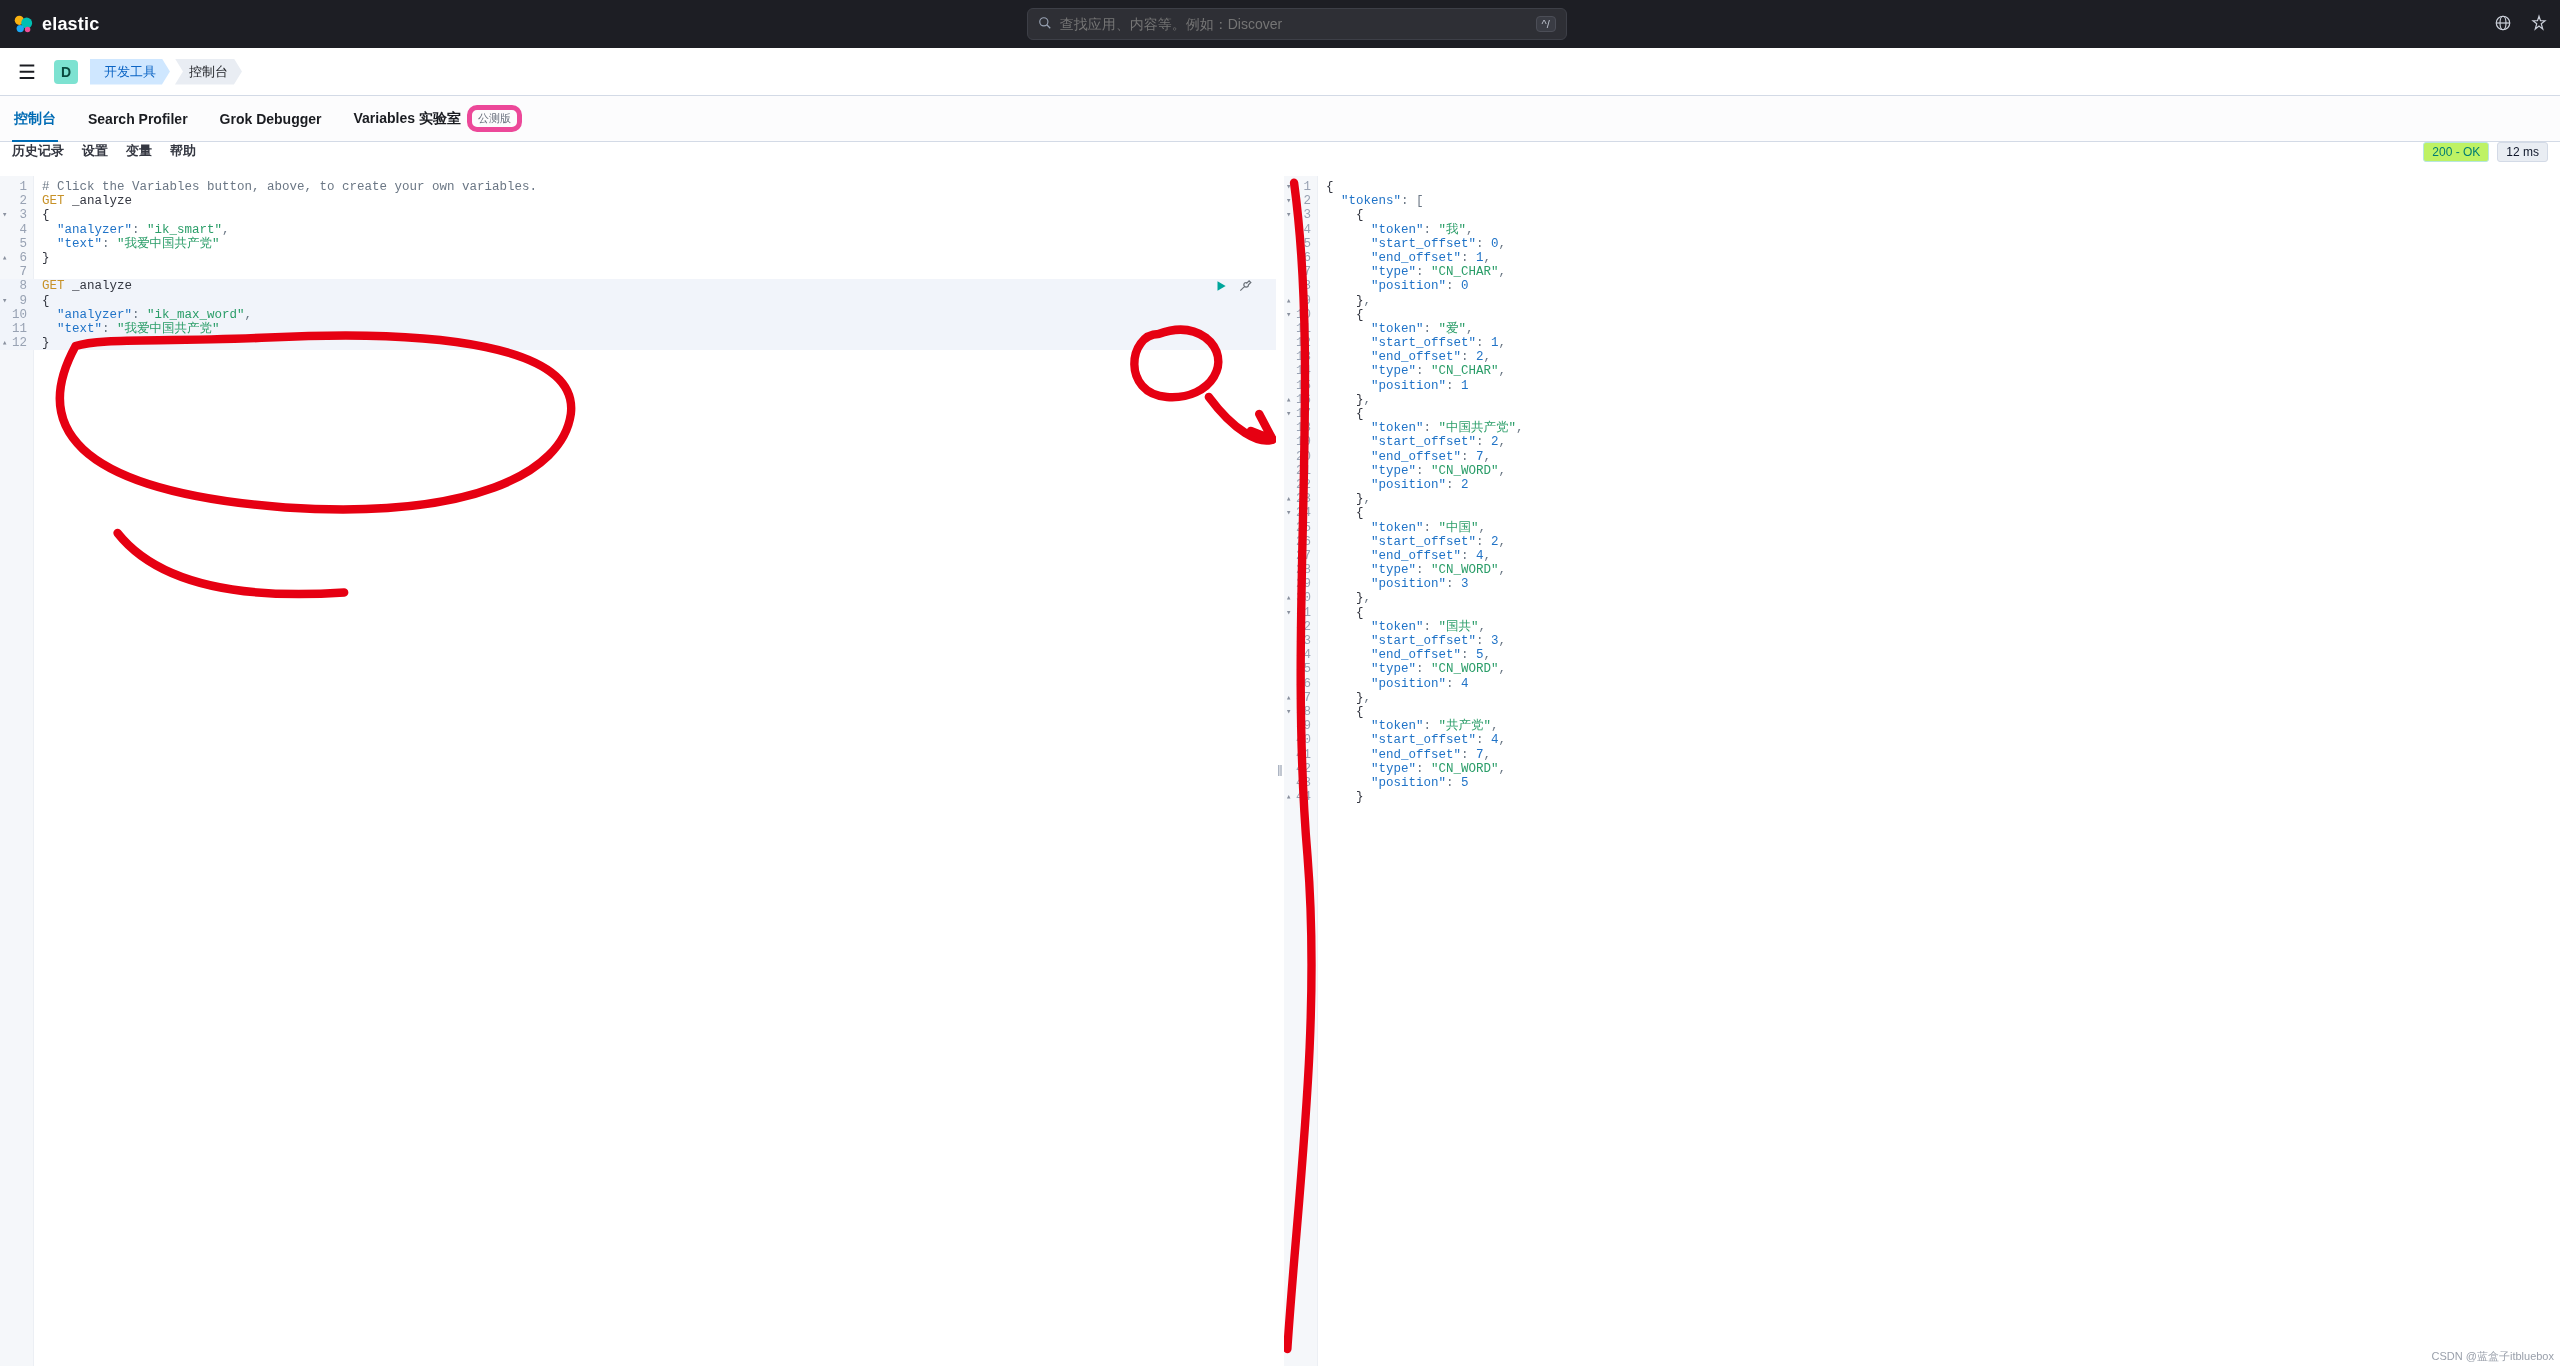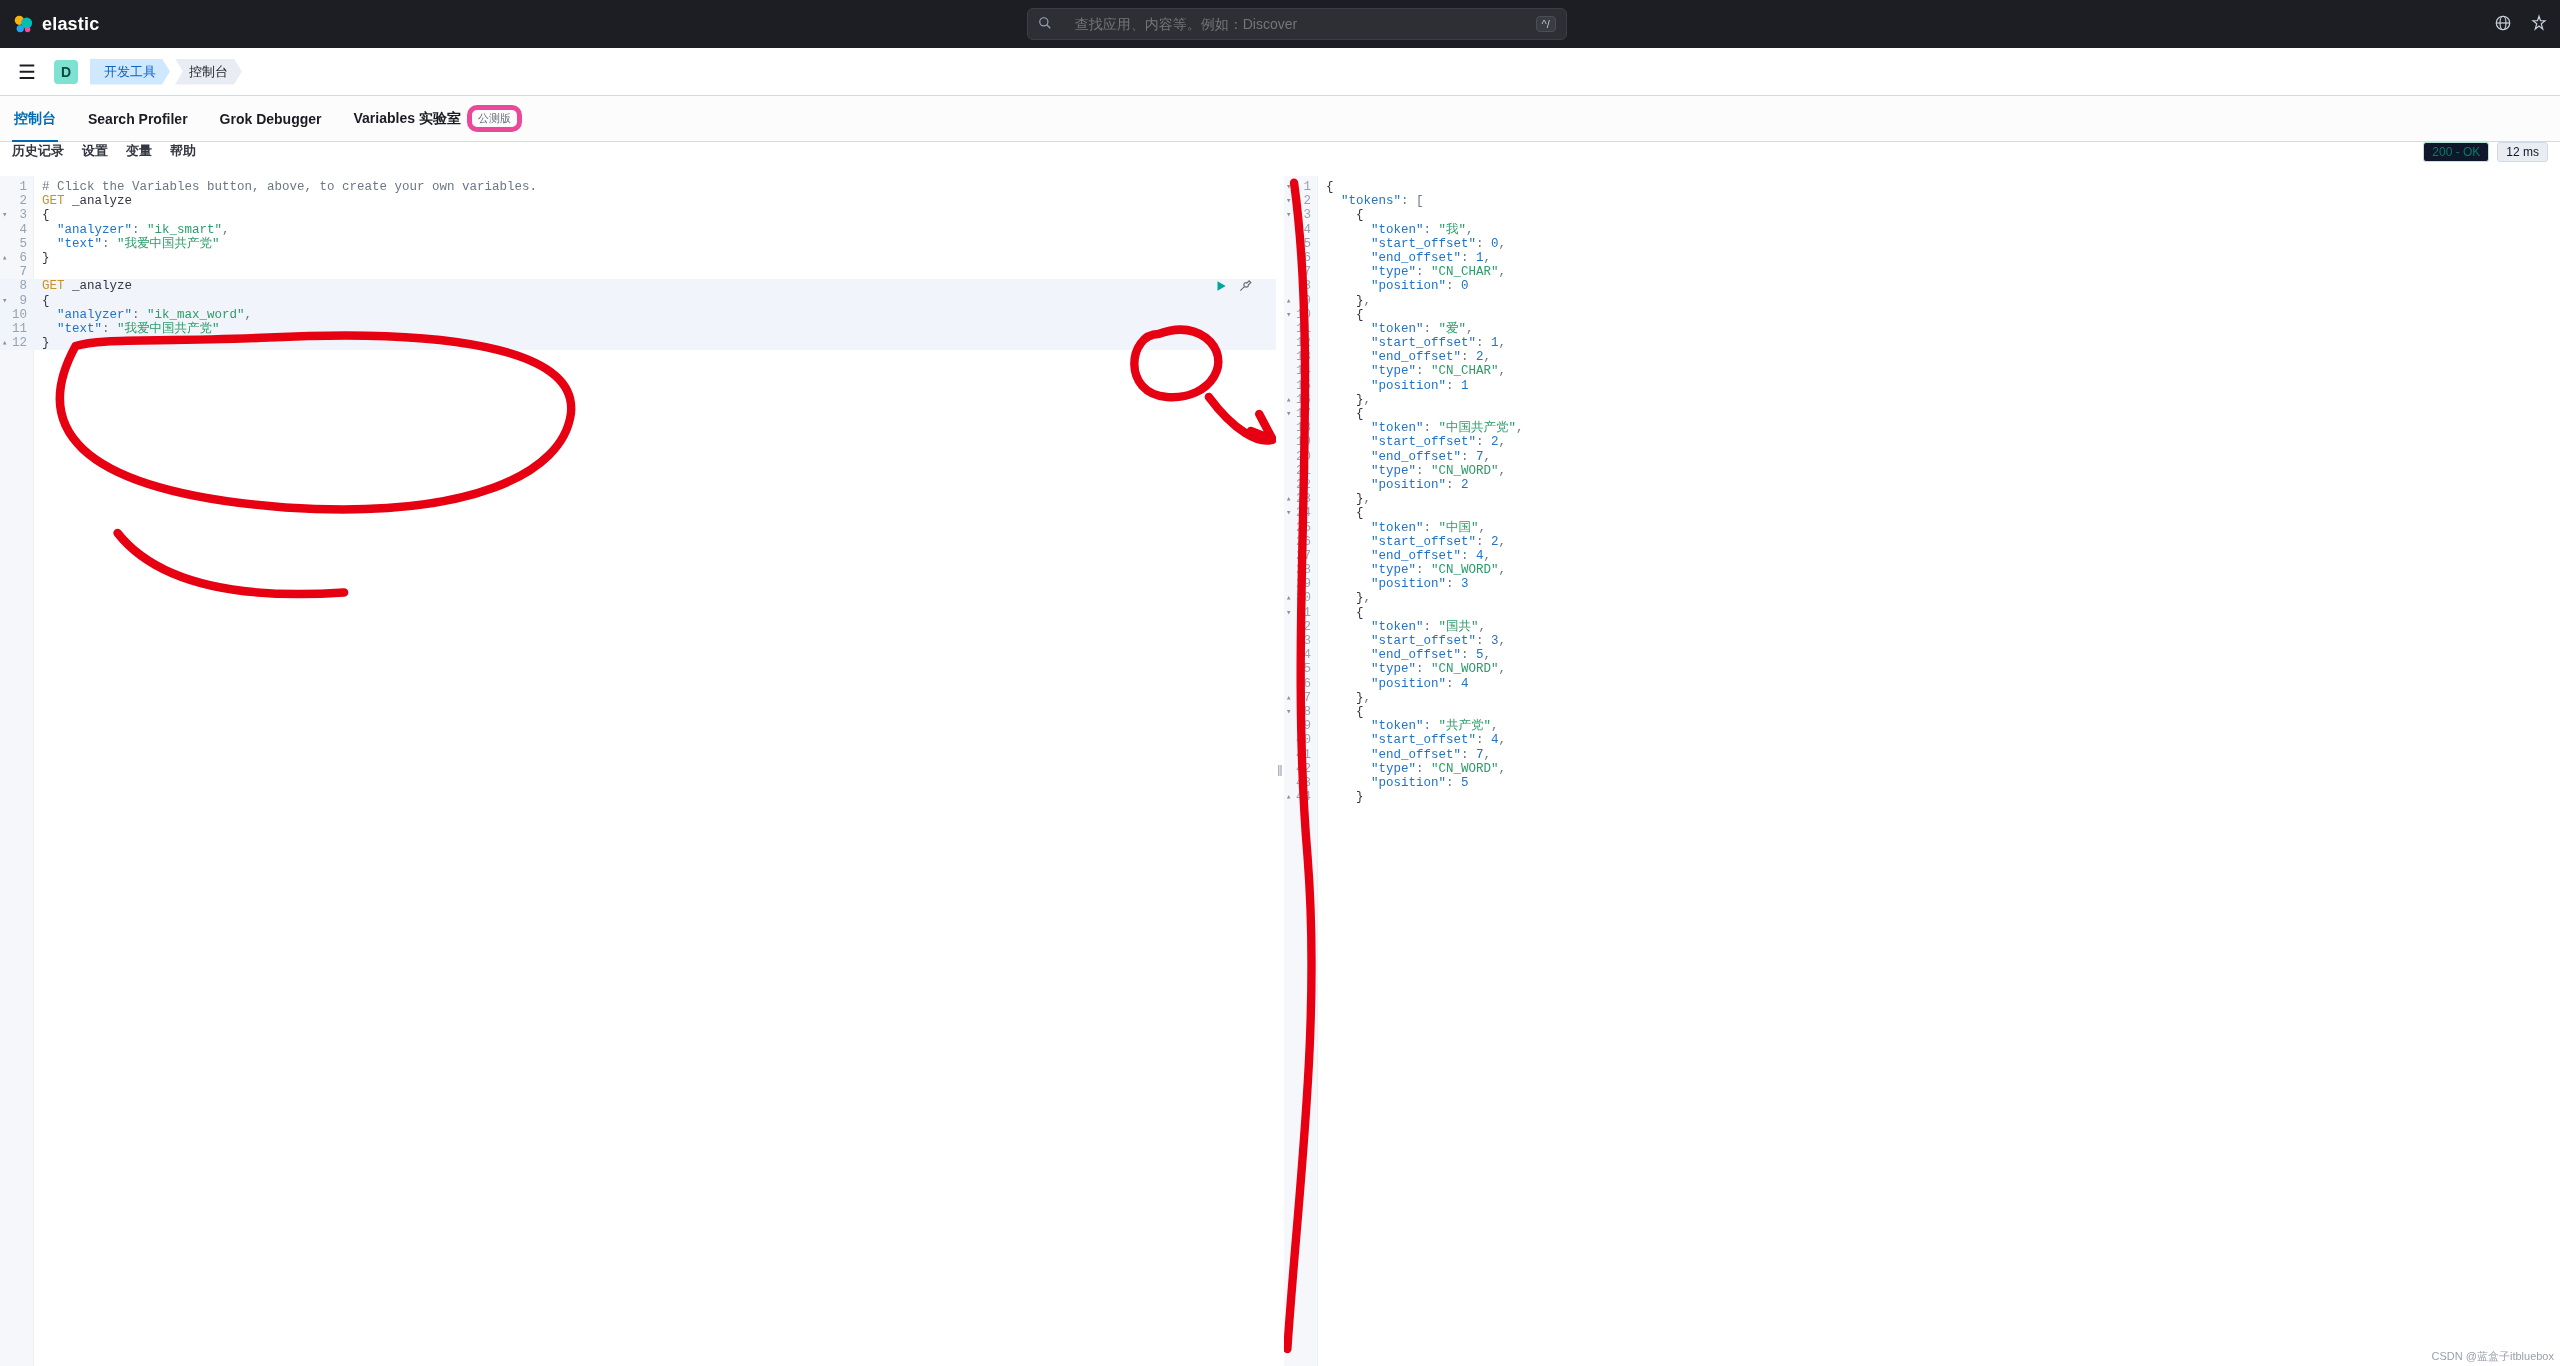--- a/index.html
+++ b/index.html
@@ -4,21 +4,21 @@
 <style>
 * { margin: 0; padding: 0; box-sizing: border-box; }
 body { font-family: -apple-system, BlinkMacSystemFont, "Segoe UI", Helvetica, Arial, sans-serif; font-size: 14px; color: #1a1c21; background: #fff; overflow: hidden; }
 
 
 .top-header { background: #1d1e24; color: #fff; height: 48px; display: flex; align-items: center; padding: 8px 12px; }
 .logo-wrap { display: flex; align-items: center; gap: 8px; }
 .logo-icon { width: 22px; height: 22px; position: relative; }
 .logo-text { font-weight: 600; font-size: 18px; letter-spacing: .2px; }
 .search-bar { margin-left: auto; margin-right: auto; width: 540px; background: #2e2f35; border: 1px solid #3d3f47; border-radius: 6px; height: 32px; display: flex; align-items: center; padding: 0 10px; gap: 8px; color: #98a2b3; }
-.search-bar input { background: transparent; border: none; outline: none; color: #ef4444; flex: 1; font-size: 14px; margin-left: 15px; }
+.search-bar input { background: transparent; border: none; outline: none; color: #ef4444; flex: 1; font-size: 14px; }
 .search-kbd { font-size: 11px; background: #3a3c44; border: 1px solid #4c4e57; border-radius: 4px; padding: 1px 5px; color: #bdc2cc; }
 .top-icons { display: flex; gap: 18px; align-items: center; color: #cbd0da; }
 
 
 .sub-header { height: 48px; display: flex; align-items: center; border-bottom: 1px solid #d3dae6; padding: 0 12px; gap: 12px; background:#fff;}
 .menu-toggle { font-size: 20px; cursor: pointer; padding: 4px 6px; }
 .app-badge { background: #7de2d1; color: #0b4a3f; width: 24px; height: 24px; border-radius: 4px; display: inline-flex; align-items: center; justify-content: center; font-weight: 700; }
 .breadcrumb { display: flex; gap: 11px; }
 .crumb { background: #e9edf3; padding: 4px 14px; font-size: 13px; position: relative; clip-path: polygon(0 0,calc(100% - 8px) 0,100% 50%,calc(100% - 8px) 100%,0 100%,8px 50%); margin-left:-6px;}
 .crumb:first-child { background:#cfe7ff; color:#0b64c4; clip-path: polygon(0 0,calc(100% - 8px) 0,100% 50%,calc(100% - 8px) 100%,0 100%); margin-left:0;}
@@ -26,21 +26,21 @@
 .main-tabs { display: flex; gap: 28px; padding: 0 12px; height: 46px; align-items: center; border-bottom: 1px solid #d3dae6; background:#fcfcfd;}
 .main-tab { font-weight: 600; cursor: pointer; padding: 0 2px; height:100%; display:flex; align-items:center; gap:6px; position:relative;}
 .main-tab.active { color: #006bb4; }
 .main-tab.active::after { content:""; position:absolute; bottom:-1px; left:0; right:0; height:2px; background:#006bb4;}
 .tab-badge { font-size: 11px; border: 5px solid #ec4899; border-radius: 10px; padding: 1px 6px; font-weight: 500; color:#69707d;}
 
 
 .toolbar { display: flex; align-items: flex-start; height: 34px; padding: 0 12px; gap: 18px; background:#fff;}
 .tool-link { font-size: 13px; font-weight: 600; cursor: pointer; color:#343741;}
 .status-wrap { margin-left: auto; display: flex; gap: 8px; }
-.status-pill { font-size: 12px; padding: 2px 8px; border-radius: 3px; background:#0f172a; color:#017d73; border:1px solid #b7e6df;}
+.status-pill { font-size: 12px; padding: 2px 8px; border-radius: 3px; background:#bef264; color:#017d73; border:1px solid #b7e6df;}
 .status-pill.gray { background:#e9edf3; color:#0f172a; border-color:#d3dae6;}
 
 
 .editor-split { display: flex; height: calc(100vh - 48px - 48px - 46px - 34px); position:relative;}
 .pane { flex: 1; display: flex; font-family: "SFMono-Regular", Consolas, "Liberation Mono", Menlo, monospace; font-size: 12.5px; line-height: 14.2px; overflow:hidden; background:#fff; position:relative;}
 .splitter { width: 8px; background: transparent; display:flex; align-items:center; justify-content:center; color:#98a2b3; cursor:col-resize;}
 .gutter { background: #f5f7fa; color: #98a2b3; text-align: right; padding: 4px 6px 4px 12px; user-select: none; border-right:1px solid #eceff4;}
 .gutter .ln { height: 14.2px; position:relative;}
 .gutter .ln .fold { position:absolute; left:-10px; top:0; font-size:9px; color:#8a919f;}
 .code { padding: 4px 8px; white-space: pre; color:#343741; flex:1; position:relative;}

